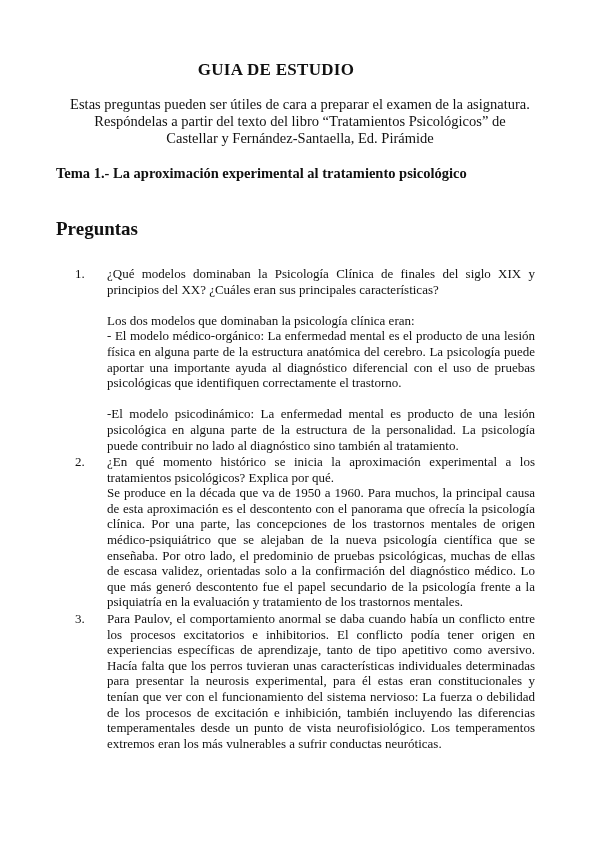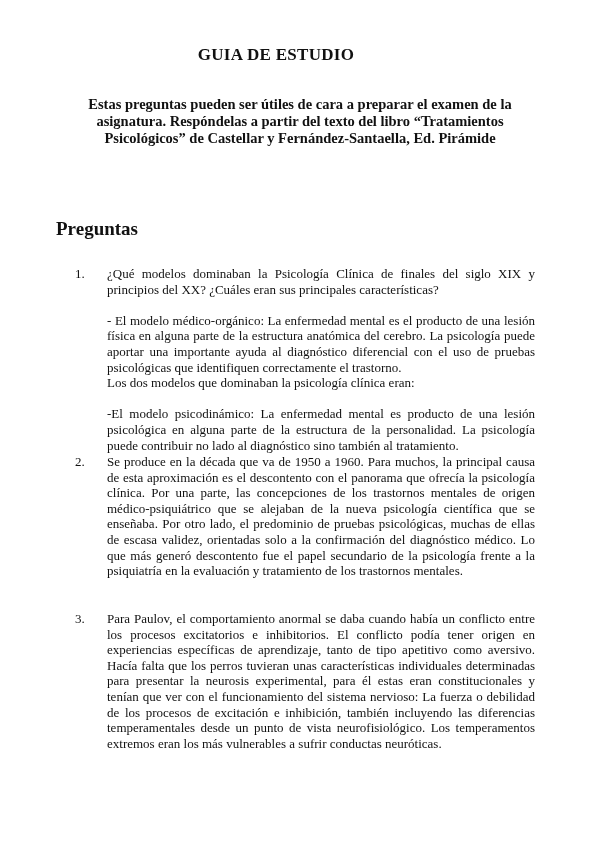--- a/index.html
+++ b/index.html
@@ -1,54 +1,56 @@
 <!DOCTYPE html>
 <html><head>
 <meta charset="utf-8">
 <style>
   html, body { margin:0; padding:0; background:#ffffff; }
   body { width:600px; height:848px; overflow:hidden; position:relative;
          font-family:"Liberation Serif","DejaVu Serif",serif; color:#111; }
   .page { position:absolute; left:0; top:0; width:600px; height:848px; }
-  .title { position:absolute; top:45px; left:0; width:552px; text-align:center;
+  .title { position:absolute; top:60px; left:0; width:552px; text-align:center;
            font-weight:bold; font-size:17px; letter-spacing:0.3px; }
   .intro { position:absolute; top:96px; left:70px; width:460px; text-align:center;
-           font-weight:bold; font-size:14.5px; line-height:17px; }
+           font-weight:normal; font-size:14.5px; line-height:17px; }
   .tema { position:absolute; top:165px; left:56px; font-weight:bold; font-size:14.5px; white-space:nowrap; }
   .preguntas { position:absolute; top:218px; left:56px; font-weight:bold; font-size:19px; }
   .q { position:absolute; left:0; width:600px; }
   .q .num { position:absolute; left:75px; top:0; font-size:13px; line-height:15.6px; }
   .q .body { position:absolute; left:107px; width:428px; font-size:13px; line-height:15.6px;
              text-align:justify; }
   .q .body p { margin:0; }
   .gap { height:15.6px; }
 </style>
 </head>
 <body>
 
 <div class="page">
   <div class="title">GUIA DE ESTUDIO</div>
   <div class="intro">Estas preguntas pueden ser útiles de cara a preparar el examen de la asignatura. Respóndelas a partir del texto del libro “Tratamientos Psicológicos” de Castellar y Fernández-Santaella, Ed. Pirámide</div>
+  <div class="tema">Tema 1.-  La aproximación experimental al tratamiento psicológico</div>
   <div class="preguntas">Preguntas</div>
 
   <div class="q" style="top:266px;">
     <span class="num">1.</span>
     <div class="body">
       <p>¿Qué modelos dominaban la Psicología Clínica de finales del siglo XIX y principios del XX? ¿Cuáles eran sus principales características?</p>
       <div class="gap"></div>
+      <p>Los dos modelos que dominaban la psicología clínica eran:</p>
       <p>- El modelo médico-orgánico: La enfermedad mental es el producto de una lesión física en alguna parte de la estructura anatómica del cerebro. La psicología puede aportar una importante ayuda al diagnóstico diferencial con el uso de pruebas psicológicas que identifiquen correctamente el trastorno.</p>
-      <p>Los dos modelos que dominaban la psicología clínica eran:</p>
       <div class="gap"></div>
       <p>-El modelo psicodinámico: La enfermedad mental es producto de una lesión psicológica en alguna parte de la estructura de la personalidad. La psicología puede contribuir no lado al diagnóstico sino también al tratamiento.</p>
     </div>
   </div>
 
   <div class="q" style="top:454px;">
     <span class="num">2.</span>
     <div class="body">
+      <p>¿En qué momento histórico se inicia la aproximación experimental a los tratamientos psicológicos? Explica por qué.</p>
       <p>Se produce en la década que va de 1950 a 1960. Para muchos, la principal causa de esta aproximación es el descontento con el panorama que ofrecía la psicología clínica. Por una parte, las concepciones de los trastornos mentales de origen médico-psiquiátrico que se alejaban de la nueva psicología científica que se enseñaba. Por otro lado, el predominio de pruebas psicológicas, muchas de ellas de escasa validez, orientadas solo a la confirmación del diagnóstico médico. Lo que más generó descontento fue el papel secundario de la psicología frente a la psiquiatría en la evaluación y tratamiento de los trastornos mentales.</p>
     </div>
   </div>
 
   <div class="q" style="top:611px;">
     <span class="num">3.</span>
     <div class="body">
       <p>Para Paulov, el comportamiento anormal se daba cuando había un conflicto entre los procesos excitatorios e inhibitorios. El conflicto podía tener origen en experiencias específicas de aprendizaje, tanto de tipo apetitivo como aversivo. Hacía falta que los perros tuvieran unas características individuales determinadas para presentar la neurosis experimental, para él estas eran constitucionales y tenían que ver con el funcionamiento del sistema nervioso: La fuerza o debilidad de los procesos de excitación e inhibición, también incluyendo las diferencias temperamentales desde un punto de vista neurofisiológico. Los temperamentos extremos eran los más vulnerables a sufrir conductas neuróticas.</p>
     </div>
   </div>

